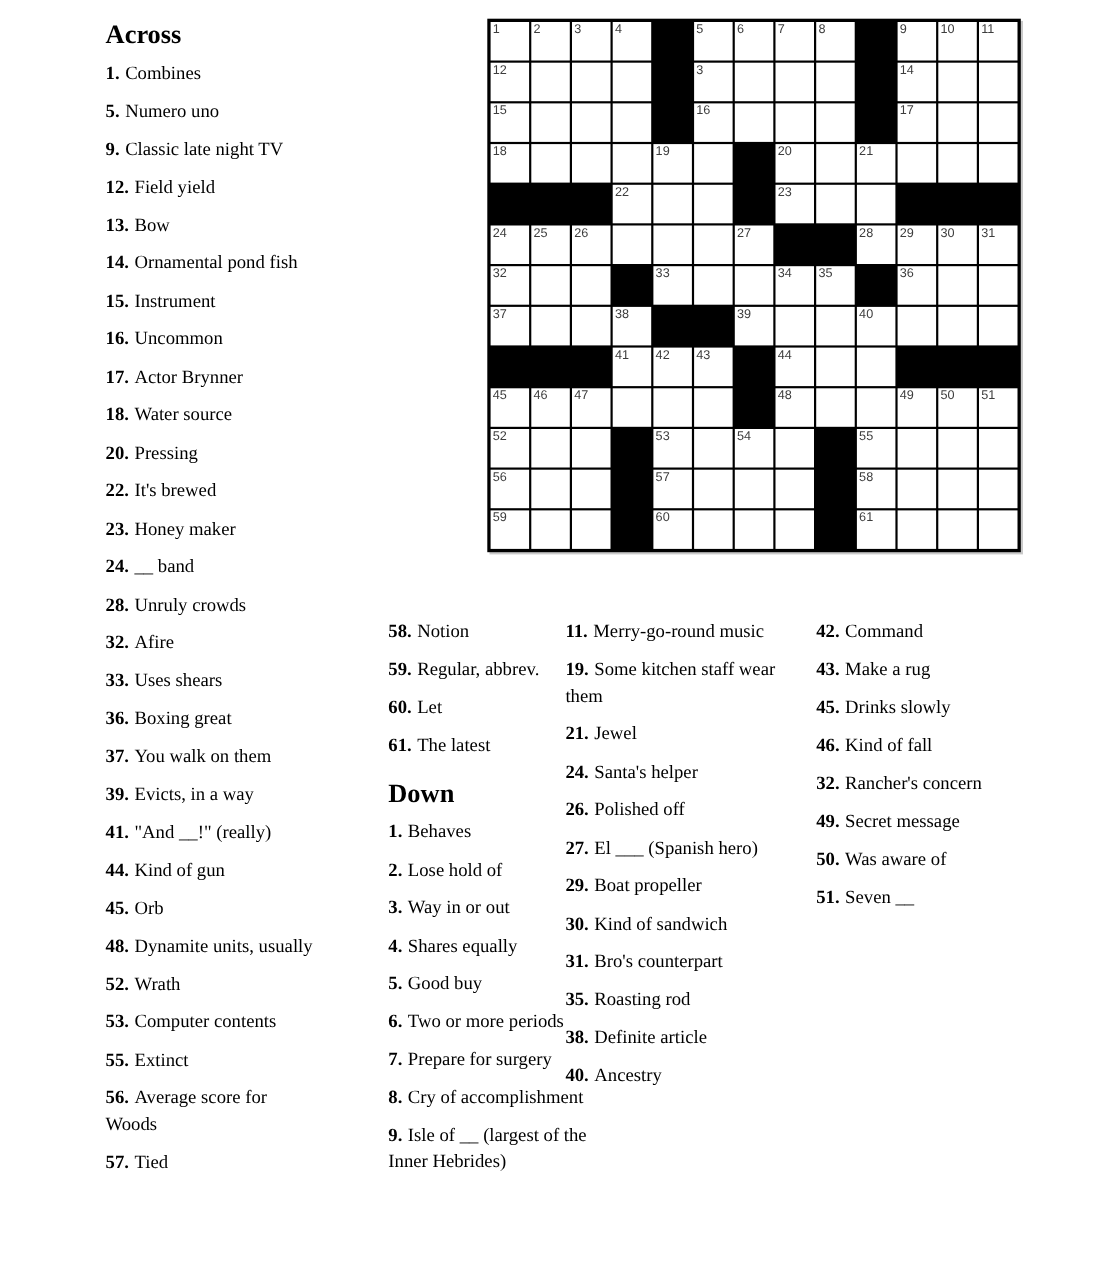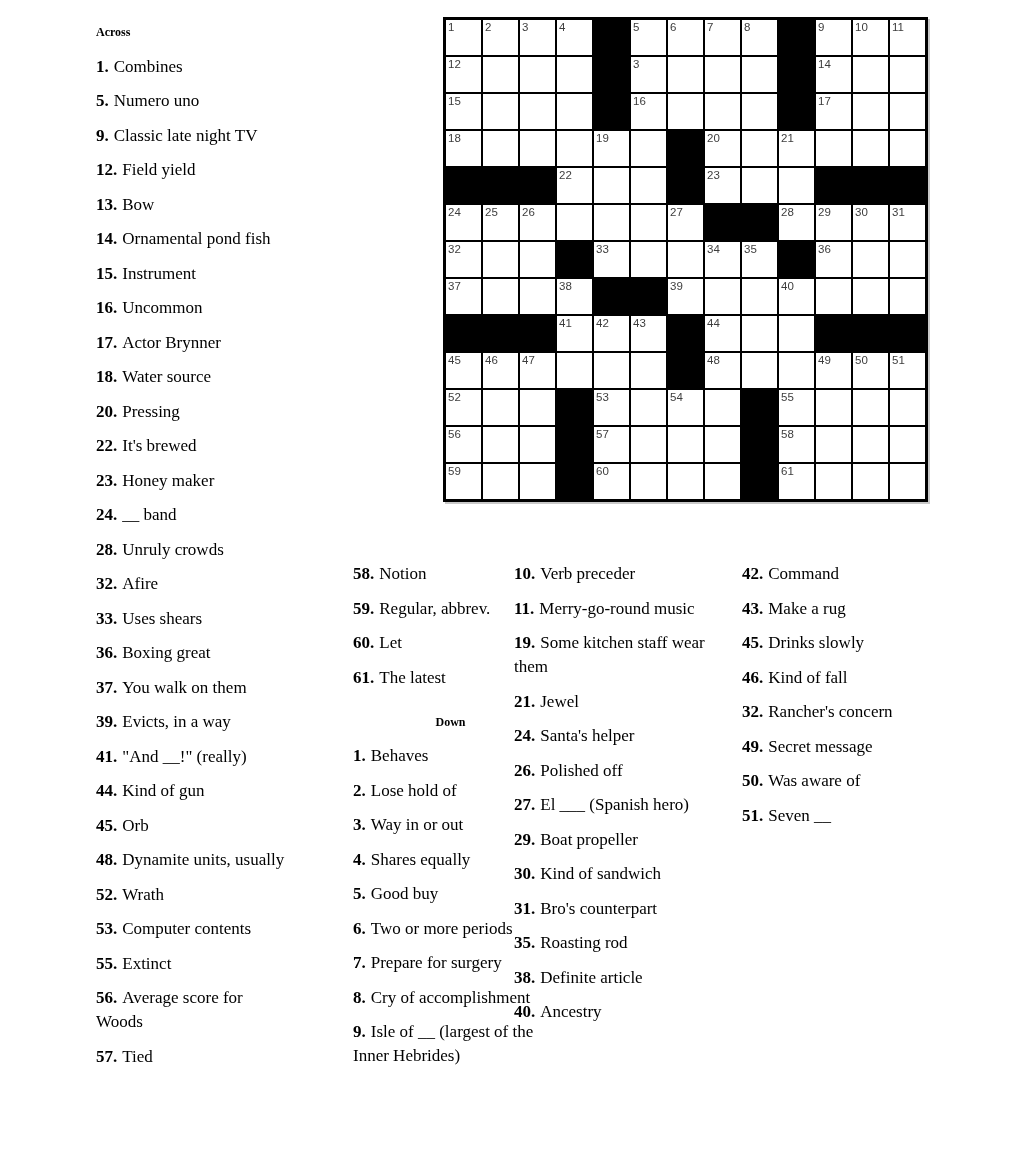--- a/index.html
+++ b/index.html
@@ -50,28 +50,27 @@
   
   .col {
     position: absolute;
   }
   #col1 { left: 96px;  top: 20px;  width: 191px; }
   #col2 { left: 305px; top: 562px; width: 195px; margin-left: 48px; }
   #col3 { left: 514px; top: 562px; width: 196px; }
   #col4 { left: 742px; top: 562px; width: 195px; }
 
   .heading {
-    font-size: 12px;
+    font-size: 24px;
     line-height: 24px;
     font-weight: bold;
     margin: 0 0 10.5px 0;
   }
   .heading-down {
     margin-top: 20px;
-    text-align: center;
   }
   .clue {
     font-size: 17px;
     line-height: 24px;
     margin: 0 0 10.5px 0;
   }
   .clue b {
     font-weight: bold;
     margin-right: 5px;
   }
@@ -426,21 +425,20 @@
         <p class="clue"><b>5.</b><span>Good buy</span></p>
         <p class="clue"><b>6.</b><span>Two or more periods</span></p>
         <p class="clue"><b>7.</b><span>Prepare for surgery</span></p>
         <p class="clue"><b>8.</b><span>Cry of accomplishment</span></p>
         <p class="clue"><b>9.</b><span>Isle of __ (largest of the Inner Hebrides)</span></p>
       </div>
   </div>
 
   <div id="col3" class="col">
     <div class="clue-list">
-        <p class="clue"><b>10.</b><span>Verb preceder</span></p>
         <p class="clue"><b>11.</b><span>Merry-go-round music</span></p>
         <p class="clue"><b>19.</b><span>Some kitchen staff wear them</span></p>
         <p class="clue"><b>21.</b><span>Jewel</span></p>
         <p class="clue"><b>24.</b><span>Santa's helper</span></p>
         <p class="clue"><b>26.</b><span>Polished off</span></p>
         <p class="clue"><b>27.</b><span>El ___ (Spanish hero)</span></p>
         <p class="clue"><b>29.</b><span>Boat propeller</span></p>
         <p class="clue"><b>30.</b><span>Kind of sandwich</span></p>
         <p class="clue"><b>31.</b><span>Bro's counterpart</span></p>
         <p class="clue"><b>35.</b><span>Roasting rod</span></p>

